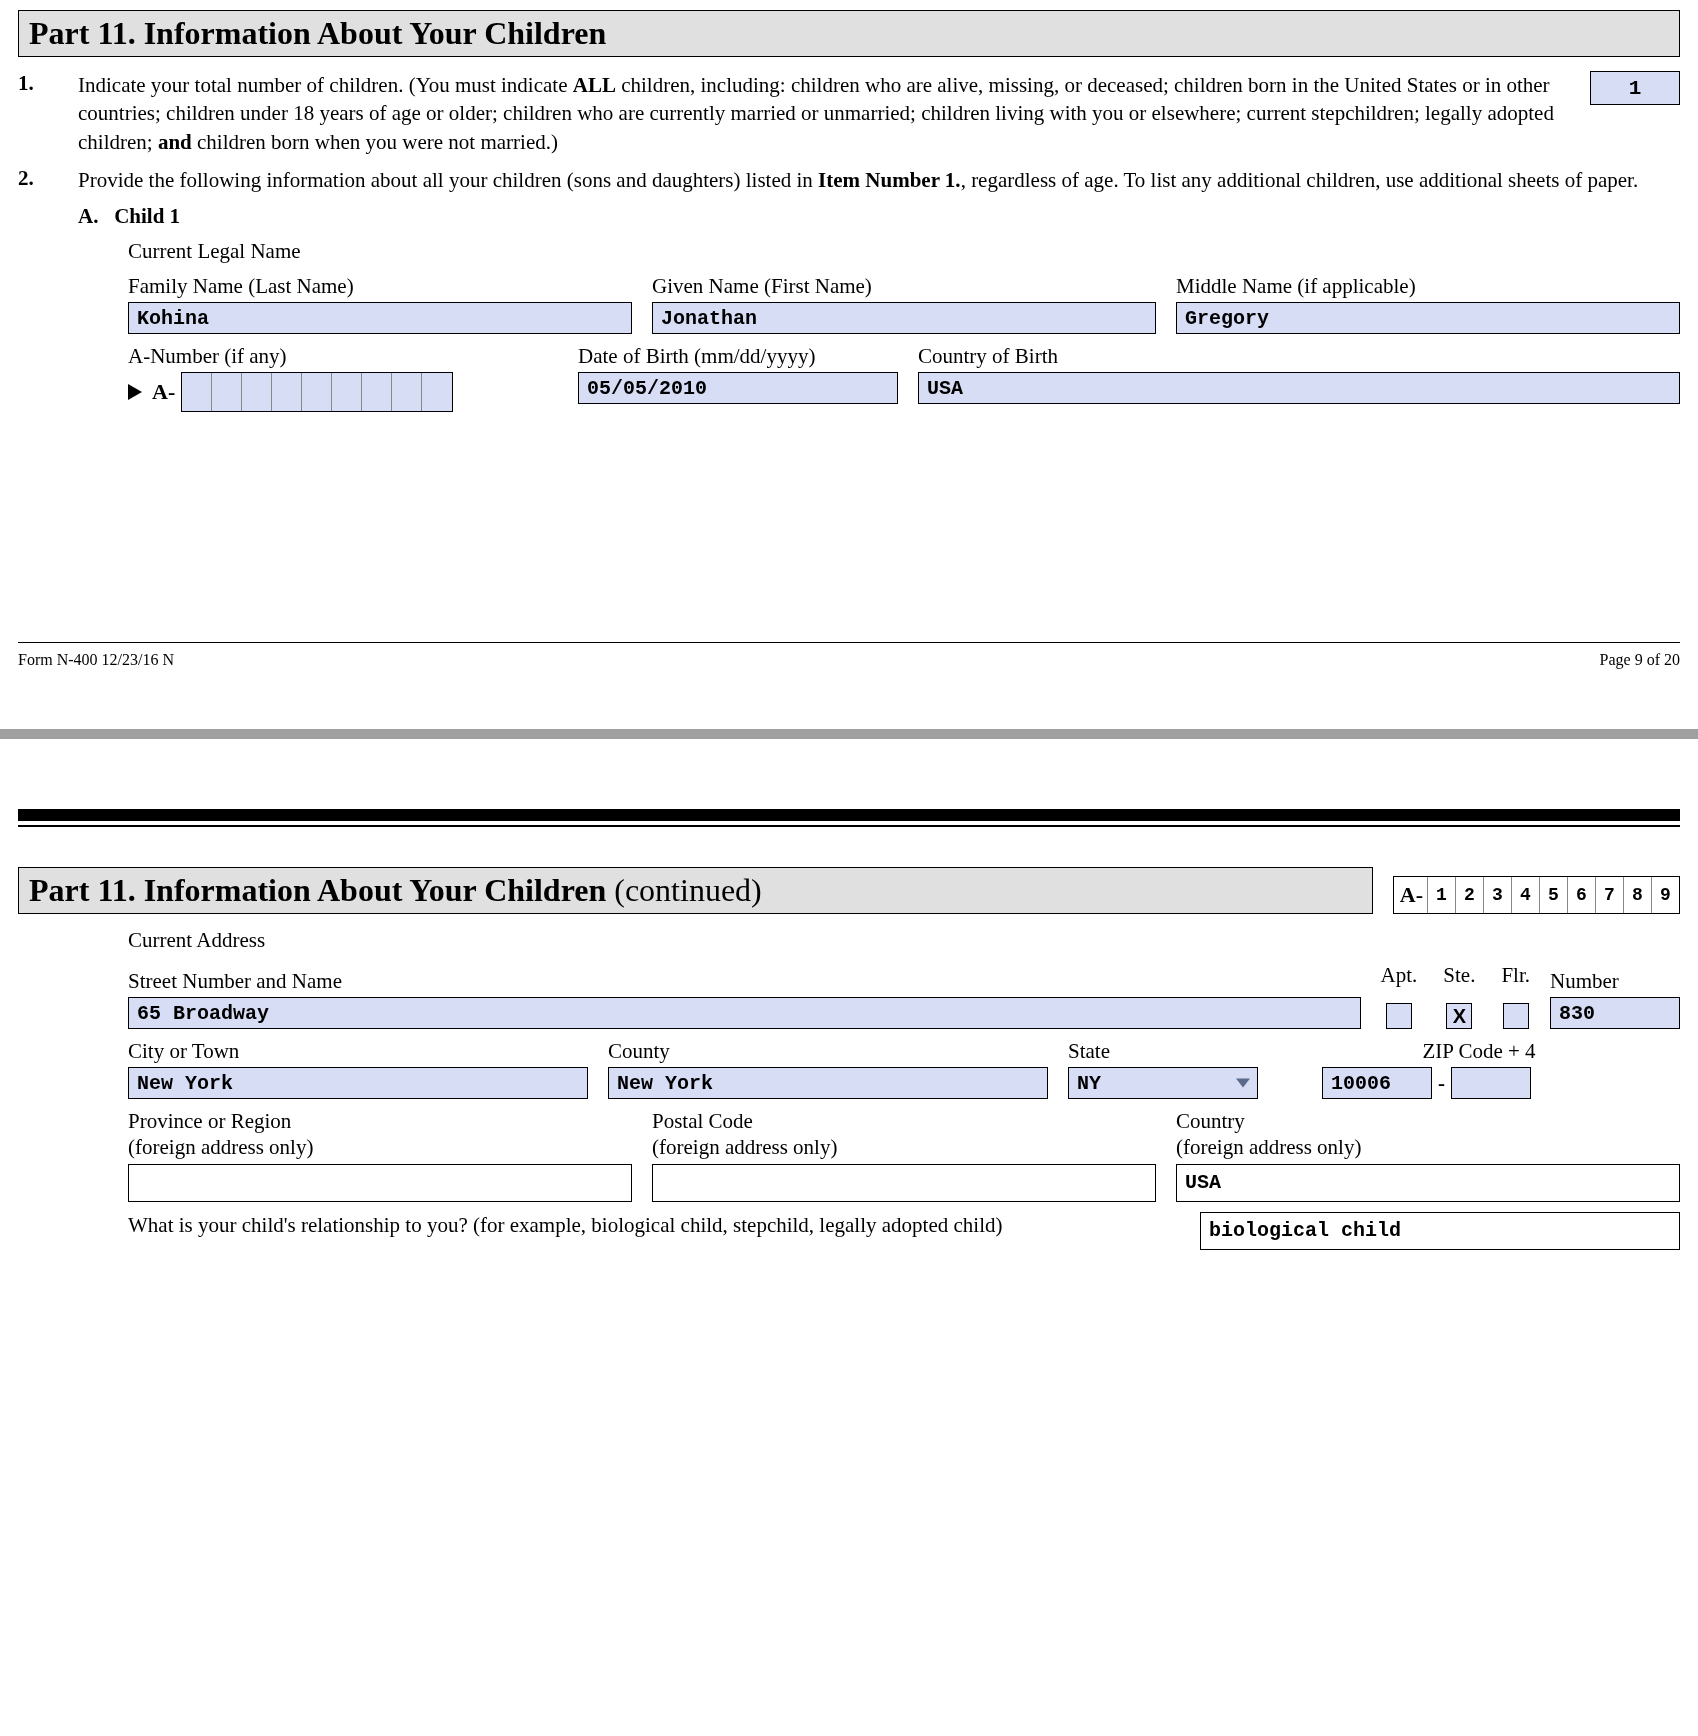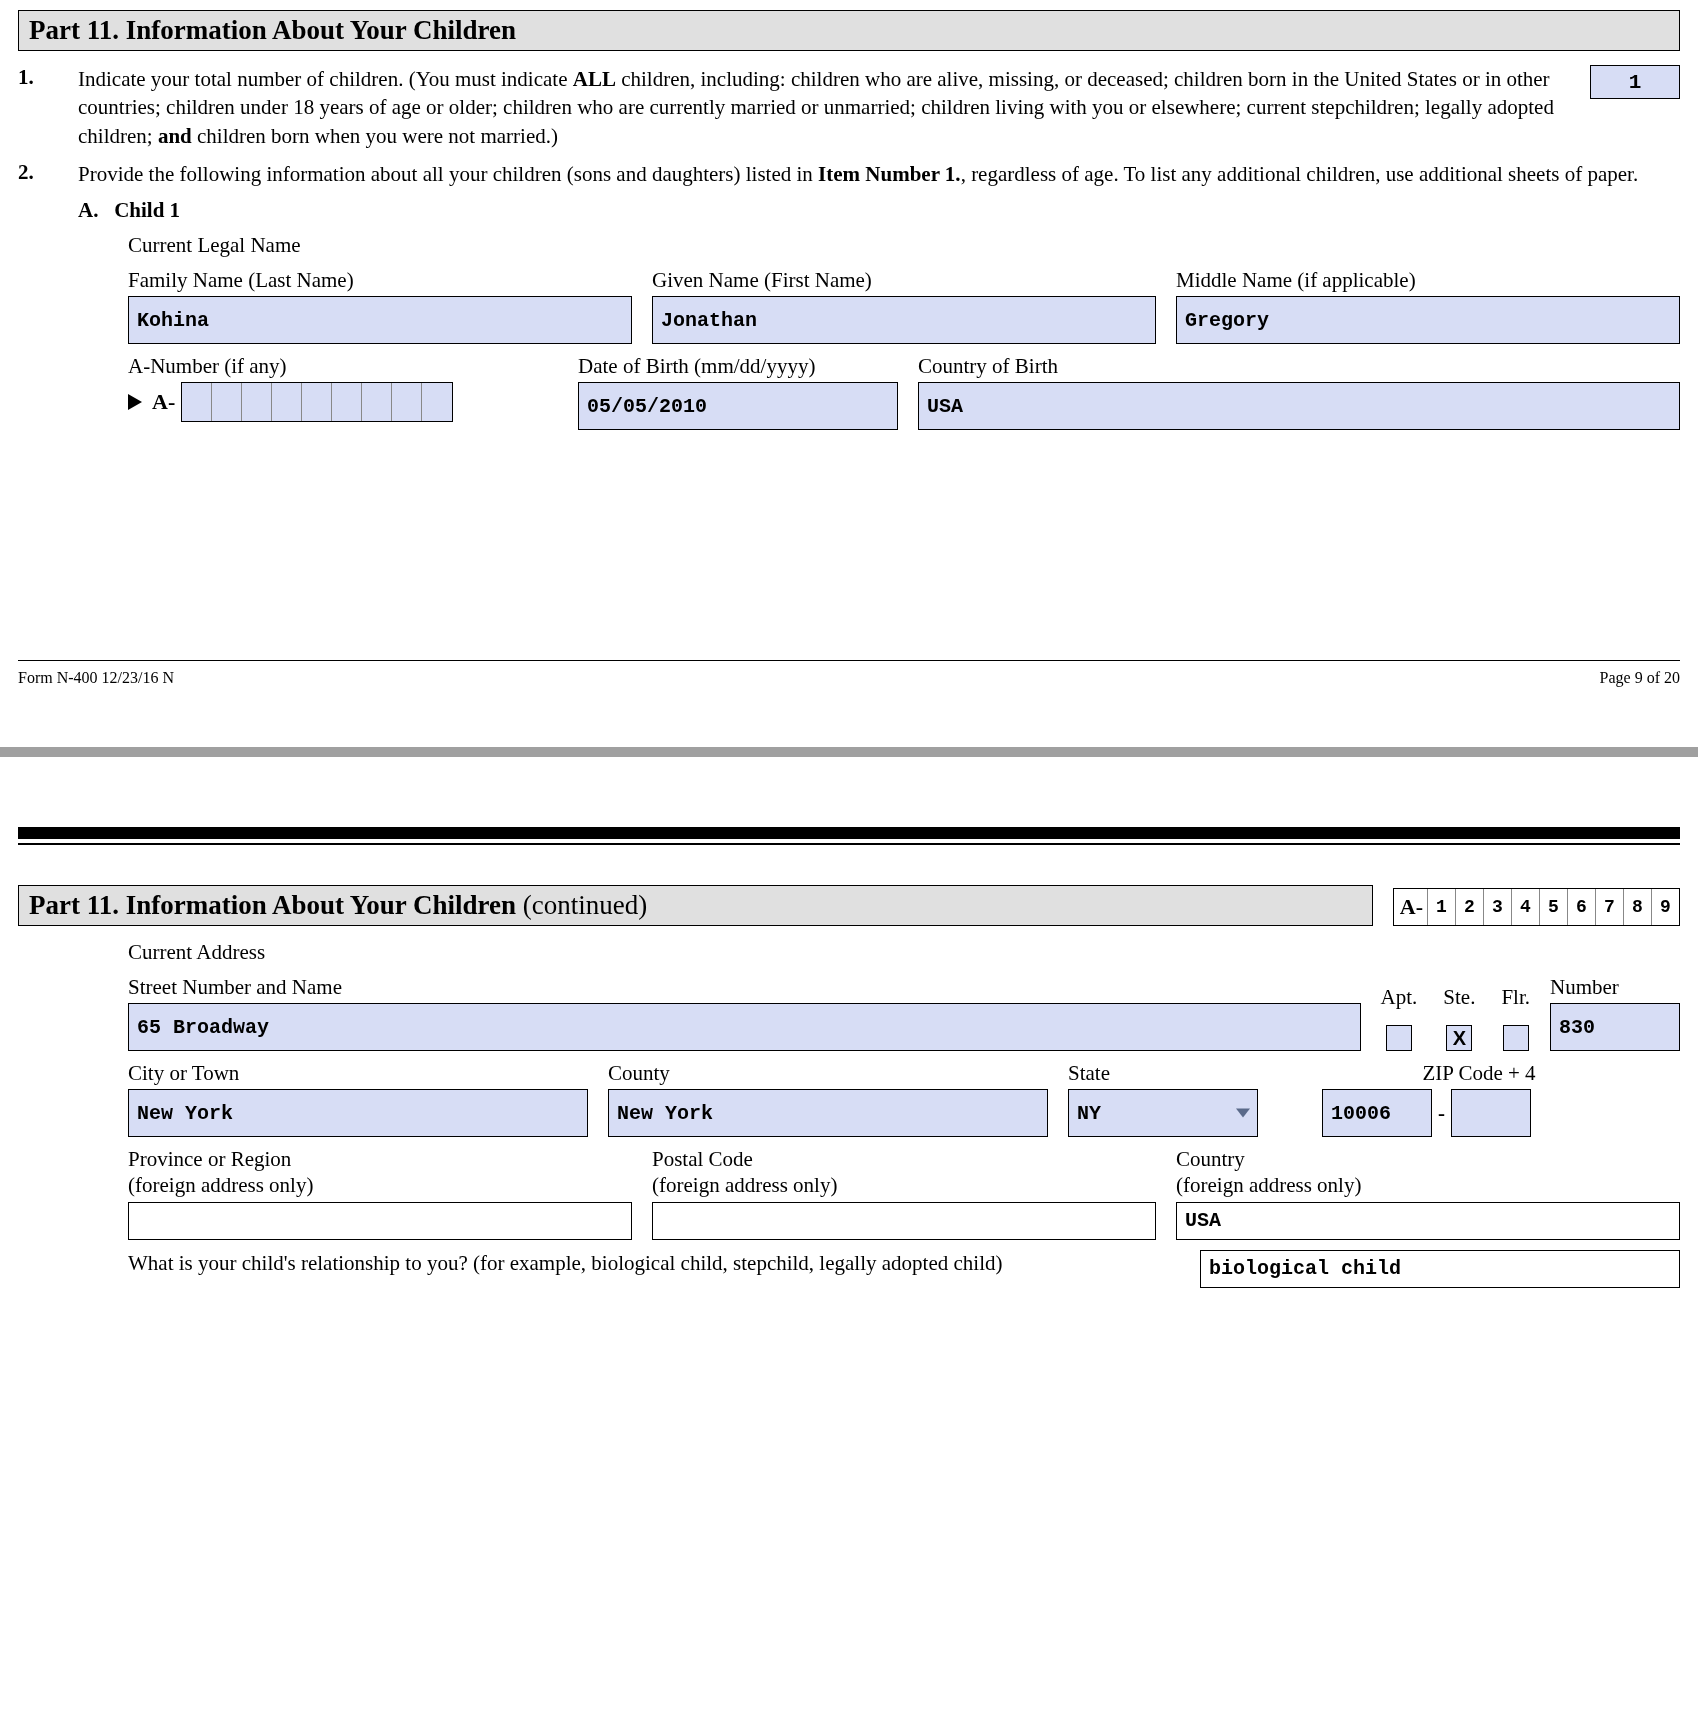--- a/index.html
+++ b/index.html
@@ -10,21 +10,21 @@
     background: #fff;
     padding: 0;
   }
   .page {
     padding: 10px 18px 20px 18px;
   }
   .part-header {
     border: 1.5px solid #000;
     background: #e0e0e0;
     padding: 4px 10px;
-    font-size: 27px;
+    font-size: 32px;
     font-weight: bold;
     margin-bottom: 14px;
   }
   .part-header .cont {
     font-weight: normal;
   }
   .row {
     display: flex;
     align-items: flex-start;
     margin-bottom: 10px;
@@ -69,21 +69,21 @@
     display: flex;
     gap: 20px;
     padding-left: 110px;
     margin-bottom: 10px;
   }
   .col { flex: 1; }
   .col-narrow { flex: 0 0 auto; }
   .input-blue {
     border: 1.5px solid #000;
     background: #d7ddf5;
-    height: 48px;
+    height: 32px;
     padding: 4px 8px;
     font-family: "Courier New", monospace;
     font-size: 20px;
     font-weight: bold;
     display: flex;
     align-items: center;
     width: 100%;
   }
   .input-white {
     border: 1.5px solid #000;

